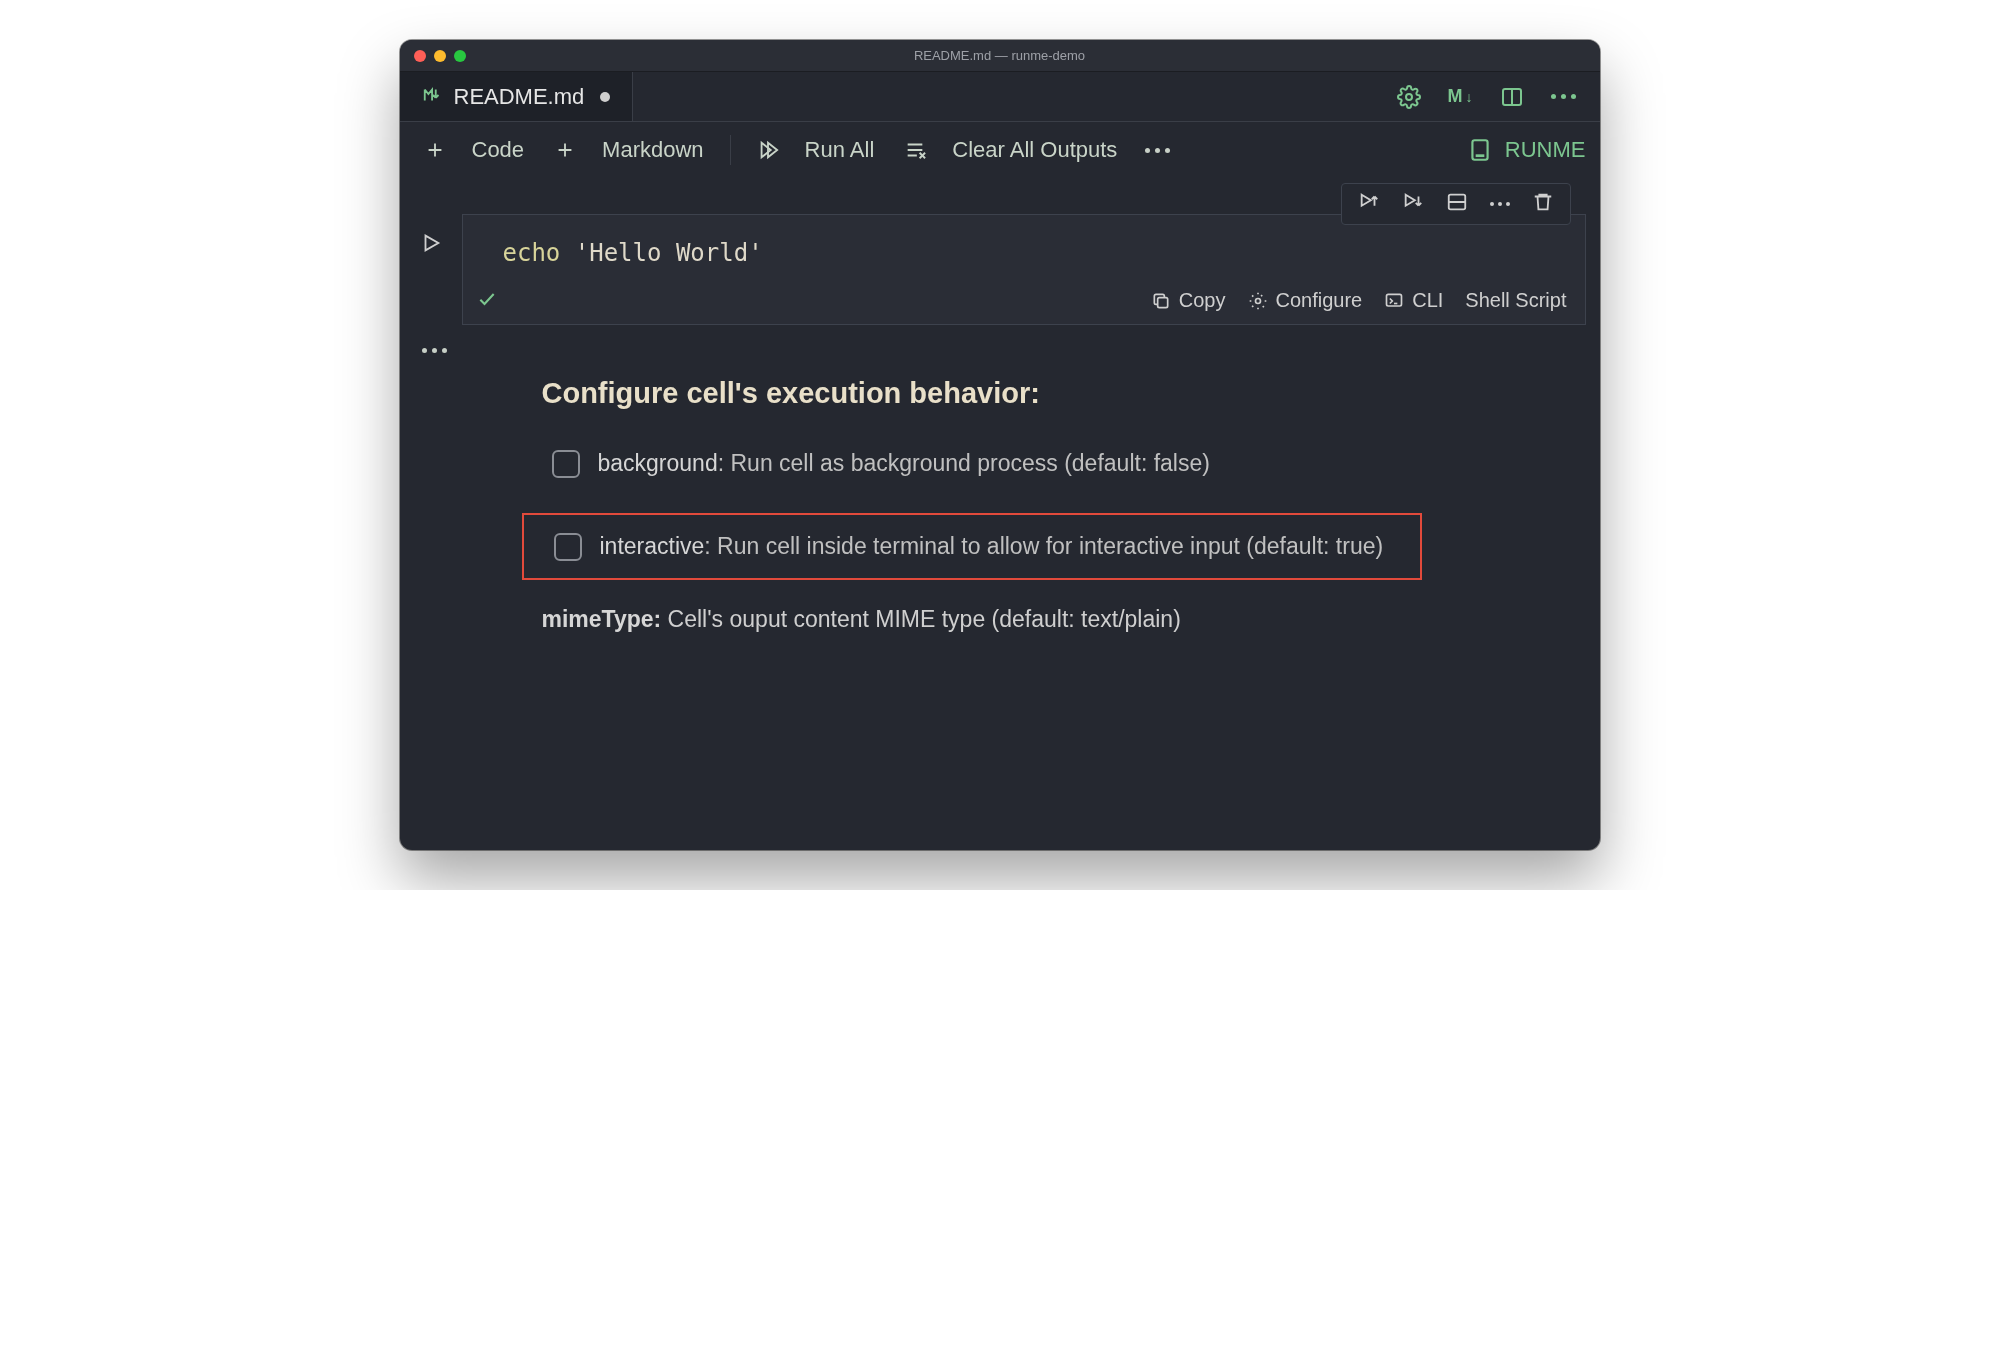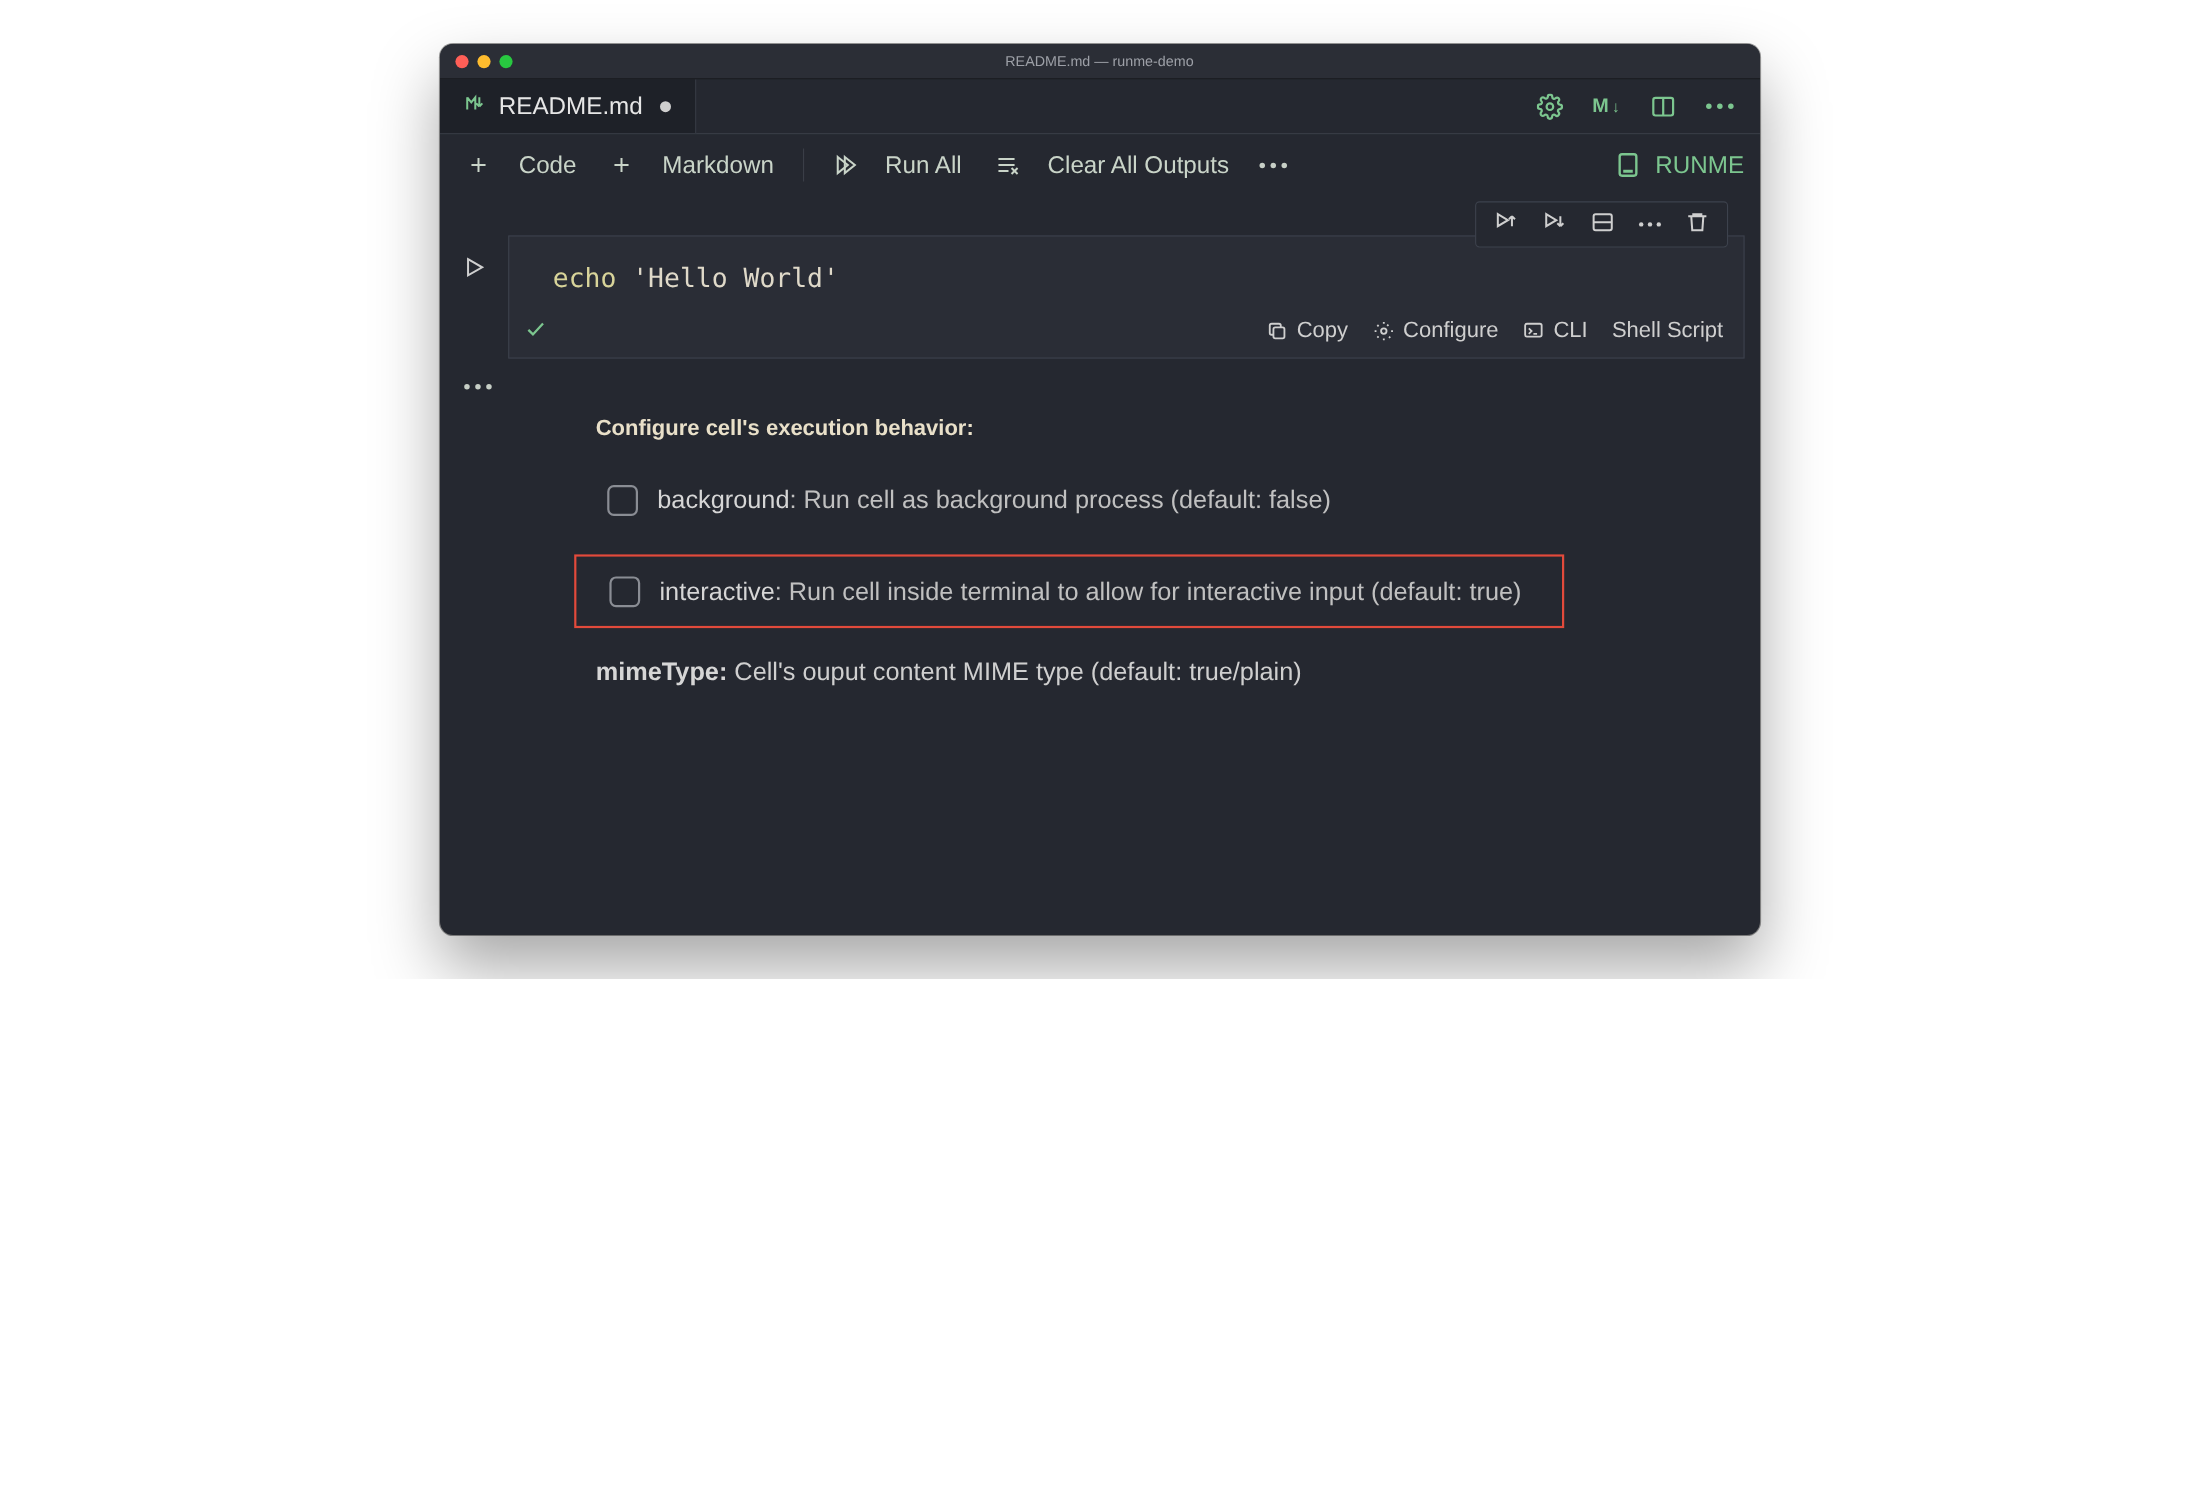--- a/index.html
+++ b/index.html
@@ -63,21 +63,21 @@
   .cellfoot .chk{color:var(--green);margin-right:10px}
   .cellfoot .actions{margin-left:auto;display:flex;align-items:center;gap:22px}
   .cellfoot .act{display:flex;align-items:center;gap:8px}
   .cellfoot svg{width:20px;height:20px}
   
   .float{position:absolute;right:14px;top:-32px;height:42px;background:var(--win);border:1px solid var(--cell-border);border-radius:4px;display:flex;align-items:center;gap:22px;padding:0 16px;color:#cfcfcf}
   .float svg{width:22px;height:22px}
   .float .hd{display:flex;gap:4px}.float .hd span{width:4px;height:4px;border-radius:50%;background:#cfcfcf}
   
   .config{margin-left:48px;margin-top:24px;color:#cfcfcf}
-  .config h3{font-size:20px;color:var(--cream);font-weight:700;margin:20px 0 30px 80px}
+  .config h3{font-size:29px;color:var(--cream);font-weight:700;margin:20px 0 30px 80px}
   .optrow{display:flex;align-items:flex-start;gap:18px;margin:0 0 26px 80px;padding:8px 10px;position:relative}
   .optrow.hl{border:2px solid var(--highlight-box);margin-left:60px;padding:16px 20px 16px 30px;max-width:900px}
   .chkbox{width:28px;height:28px;border:2px solid #8a8d94;border-radius:6px;flex-shrink:0;display:flex;align-items:center;justify-content:center;margin-top:2px}
   .chkbox.on svg{width:18px;height:18px;stroke:#cfcfcf}
   .opt-text{font-size:23px;line-height:1.35;color:#c0c0c0;max-width:820px}
   .opt-text .b{font-weight:400;color:#d6d6d6}
   .mime{margin:14px 0 0 80px;font-size:23px}
 </style>
 </head>
 <body>
@@ -260,18 +260,18 @@
         <div class="opt-text"><span class="b">background</span><span>: Run cell as background process (default: false)</span></div>
       </div>
 
       <div class="optrow hl">
         <div class="chkbox"></div>
         <div class="opt-text"><span class="b">interactive</span><span>: Run cell inside terminal to allow for interactive input (default: true)</span></div>
       </div>
 
 
       <div class="mime">
-        <span class="b" style="font-weight:700;color:#d6d6d6">mimeType:</span><span> Cell's ouput content MIME type (default: true/plain)</span>
+        <span class="b" style="font-weight:700;color:#d6d6d6">mimeType:</span><span> Cell's ouput content MIME type (default: text/plain)</span>
       </div>
     </div>
 
   </div>
 </div>
 
 </body></html>

